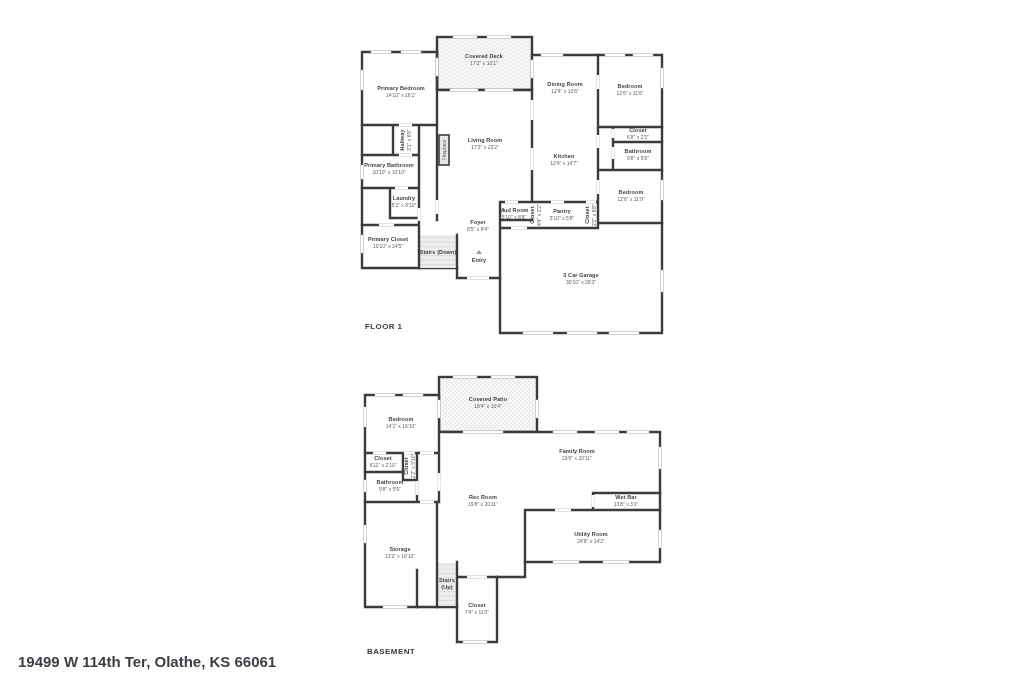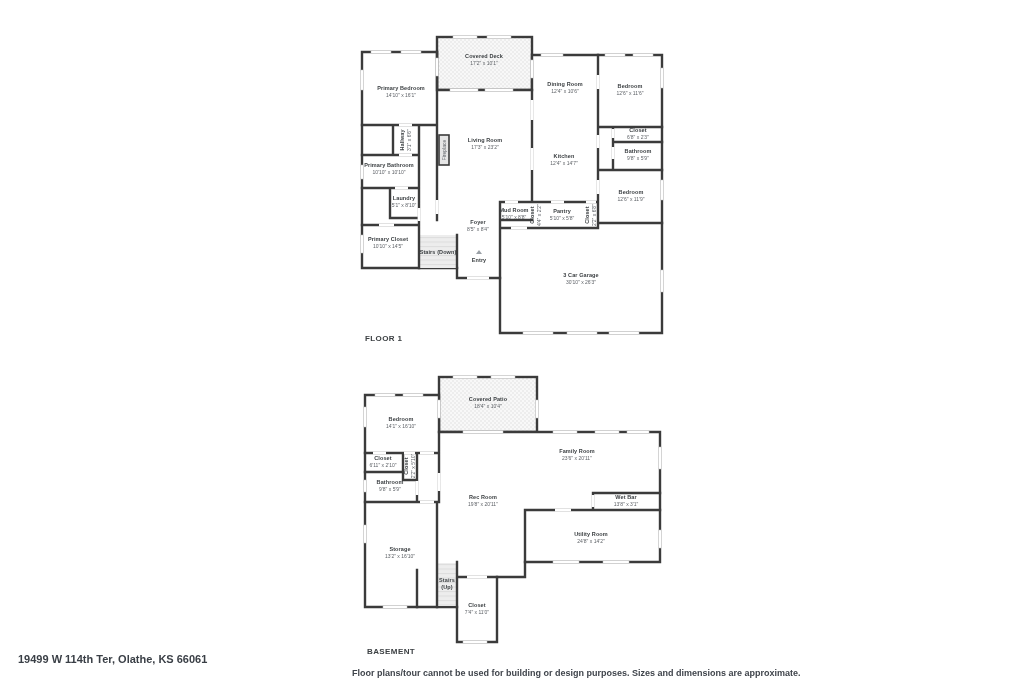--- a/index.html
+++ b/index.html
@@ -10,21 +10,21 @@
   .plan svg{position:absolute;left:0;top:0;}
   .rlab{position:absolute;transform:translate(-50%,-50%);display:flex;flex-direction:column;
         align-items:center;text-align:center;line-height:1.35;white-space:nowrap;pointer-events:none;}
   .rlab.vert{transform:translate(-50%,-50%) rotate(-90deg);}
   .rname{font-size:5.5px;font-weight:700;color:#3c4043;letter-spacing:.1px;}
   .rdims{font-size:5px;font-weight:400;color:#5f6368;}
   .floorlab{position:absolute;font-size:8px;font-weight:700;color:#3c4043;letter-spacing:.4px;}
   .entry-arrow{position:absolute;width:0;height:0;border-left:3.5px solid transparent;
         border-right:3.5px solid transparent;border-bottom:4.5px solid #9aa0a6;
         transform:translate(-50%,-50%);}
-  .address{position:absolute;left:18px;top:653px;font-size:11px;font-weight:700;color:#3a3f46;}
+  .address{position:absolute;left:18px;top:653px;font-size:15px;font-weight:700;color:#3a3f46;}
   .disclaimer{position:absolute;left:352px;top:668px;font-size:9px;font-weight:600;color:#40454c;}
 </style>
 </head>
 <body>
 
 <div class="page">
 
   <div class="plan" style="left:355px;top:30px;width:320px;height:315px;">
     <svg viewBox="0 0 320 315" width="320" height="315">
       <defs>
@@ -170,21 +170,21 @@
       <span class="rname">Closet</span>
       <span class="rdims">2'2" x 6'8"</span>
     </div>
     <div class="rlab" style="left:226px;top:249px">
       <span class="rname">3 Car Garage</span>
       <span class="rdims">30'10" x 26'3"</span>
     </div>
     <div class="rlab vert" style="left:89px;top:120px">
       <span class="rdims">Fireplace</span>
     </div>
-    <div class="floorlab" style="left:10px;top:304px">FLOOR 1</div>
+    <div class="floorlab" style="left:10px;top:292px">FLOOR 1</div>
   </div>
 
   <div class="plan" style="left:355px;top:375px;width:320px;height:290px;">
     <svg viewBox="0 0 320 290" width="320" height="290">
       <g stroke="#3b3b3b" stroke-width="2.4" fill="none" stroke-linecap="square">
         <rect x="84" y="2" width="98" height="55" fill="url(#hatch)"></rect>
         <path d="M10,20 H84 V57 H305 V187 H170 V202 H142 V267 H102 V232 H10 Z" fill="#ffffff"></path>
         <rect x="83" y="188" width="18" height="43" fill="url(#steps)" stroke="none"></rect>
         <path d="M10,78 H84 M10,97 H48 M48,78 V105 M48,105 H62 M62,78 V127 M10,127 H84 M84,57 V127
                  M82,127 V232 M102,187 V232 M102,202 H142 M170,135 V187 M170,135 H238
@@ -269,15 +269,14 @@
       <span class="rname">(Up)</span>
     </div>
     <div class="rlab" style="left:122px;top:234px">
       <span class="rname">Closet</span>
       <span class="rdims">7'4" x 11'0"</span>
     </div>
     <div class="floorlab" style="left:12px;top:272px">BASEMENT</div>
   </div>
 
   <div class="address">19499 W 114th Ter, Olathe, KS 66061</div>
-  <div class="disclaimer">Floor plans/tour cannot be used for building or design purposes. Sizes and dimensions are approximate.</div>
 
 </div>
 
 </body></html>

